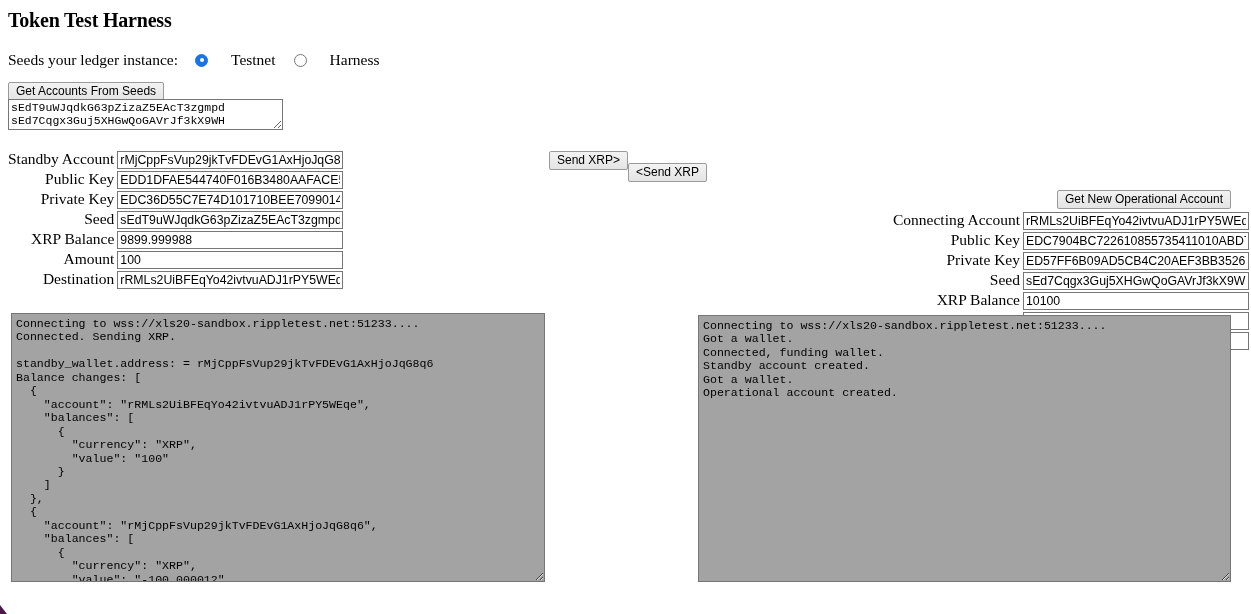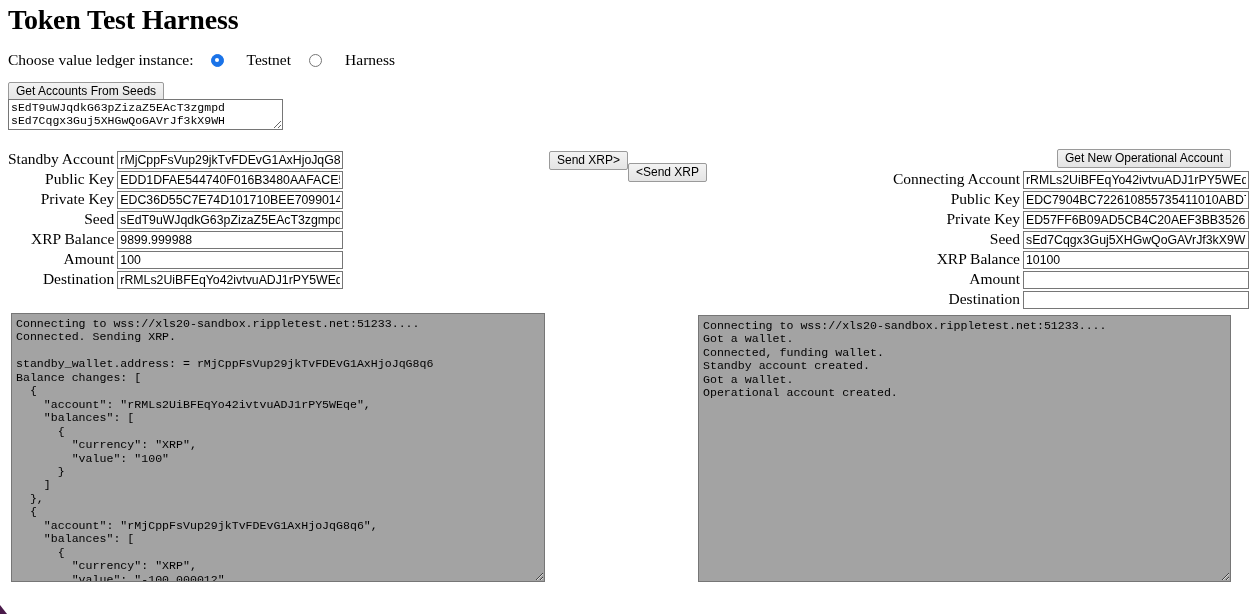--- a/index.html
+++ b/index.html
@@ -16,21 +16,21 @@
     position: relative;
   }
   .page { position: relative; width: 1251px; height: 614px; }
 
   h1.title {
     position: absolute;
     left: 8px; top: 4px;
     margin: 0;
     font-family: "Liberation Serif", serif;
     font-weight: bold;
-    font-size: 28px;
+    font-size: 20px;
     line-height: 32px;
     letter-spacing: -0.2px;
   }
 
   .ledger-row {
     position: absolute;
     left: 8px; top: 51px;
     display: flex;
     align-items: center;
     font-size: 15.5px;
@@ -93,21 +93,21 @@
     overflow: hidden;
     white-space: pre;
   }
 
   
   .panel { position: absolute; top: 148px; }
   .panel-left { left: 8px; }
   .panel-right { left: 893px; }
 
   .panel-btn-row { height: 20px; }
-  .panel-right .panel-btn-row { text-align: right; width: 338px; }
+  .panel-right .panel-btn-row { text-align: right; width: 338px; margin-top: 41px; }
 
   table.fields { border-collapse: collapse; margin-top: 1px; }
   table.fields td { padding: 0; vertical-align: middle; }
   table.fields td.lab {
     text-align: right;
     padding-right: 3px;
     font-family: Liberation Serif, serif;
     font-size: 15.5px;
     white-space: nowrap;
     height: 20px;
@@ -160,21 +160,21 @@
   }
 </style>
 </head>
 <body>
 
 <div class="page">
 
   <h1 class="title">Token Test Harness</h1>
 
   <div class="ledger-row">
-    <span class="lbl">Choose value ledger instance:</span>
+    <span class="lbl">Seeds your ledger instance:</span>
     <label class="radio-opt">
       <span class="radio checked"></span>
       <span class="rl">Testnet</span>
     </label>
     <label class="radio-opt">
       <span class="radio"></span>
       <span class="rl">Harness</span>
     </label>
   </div>
 

